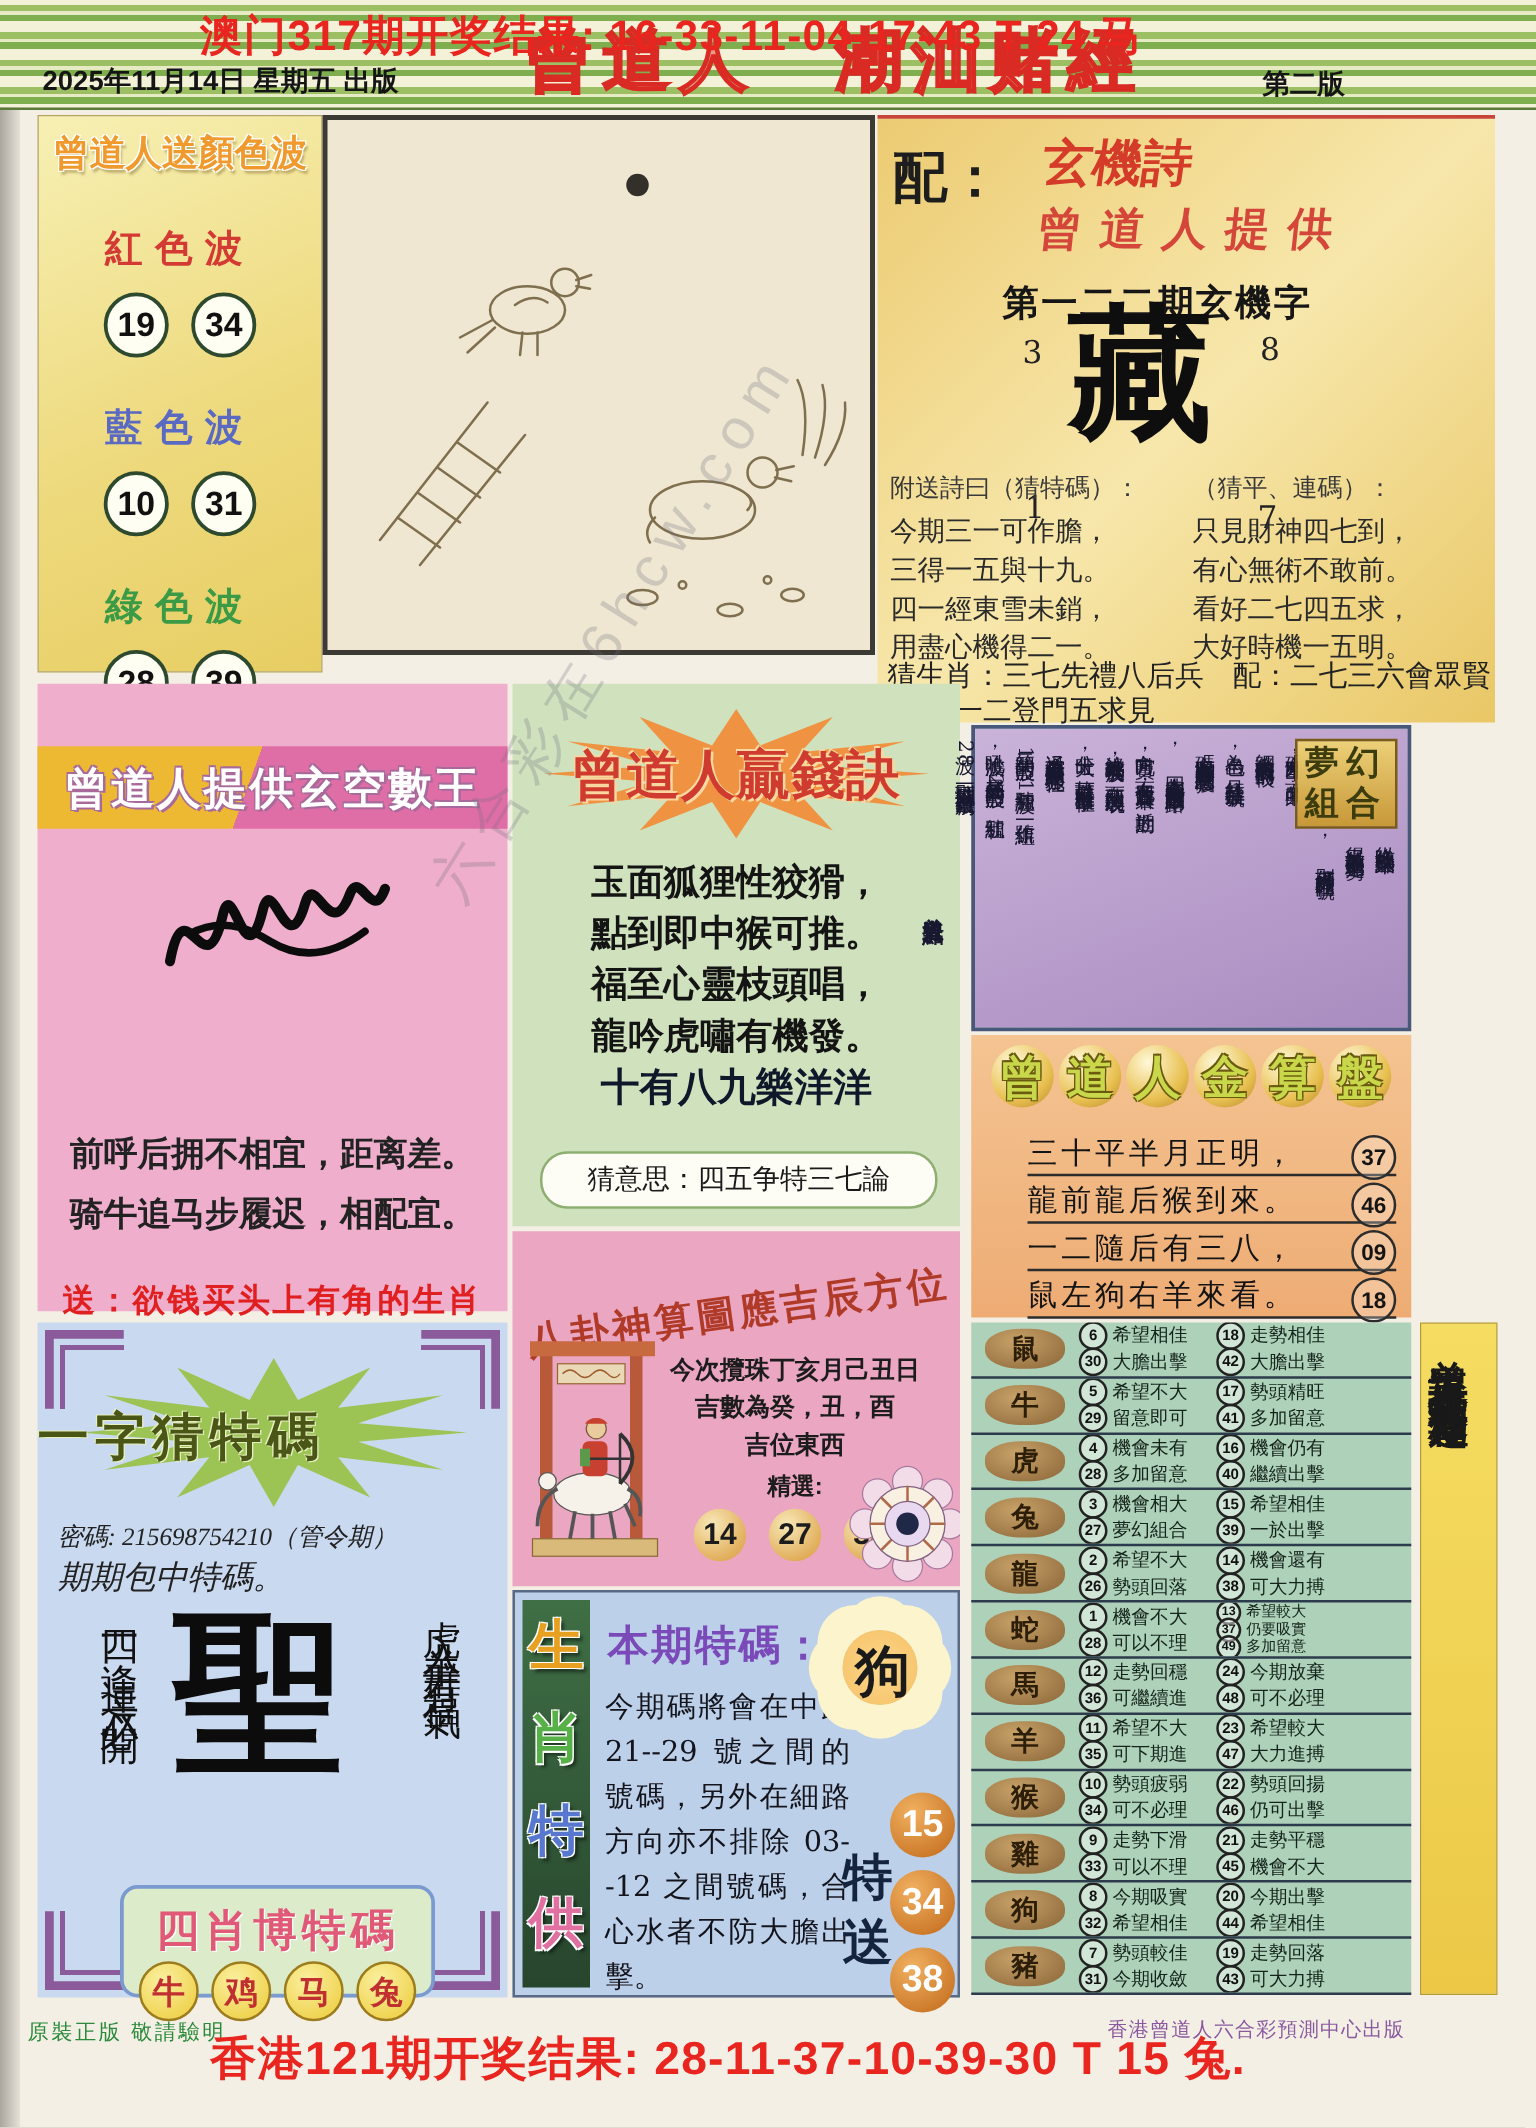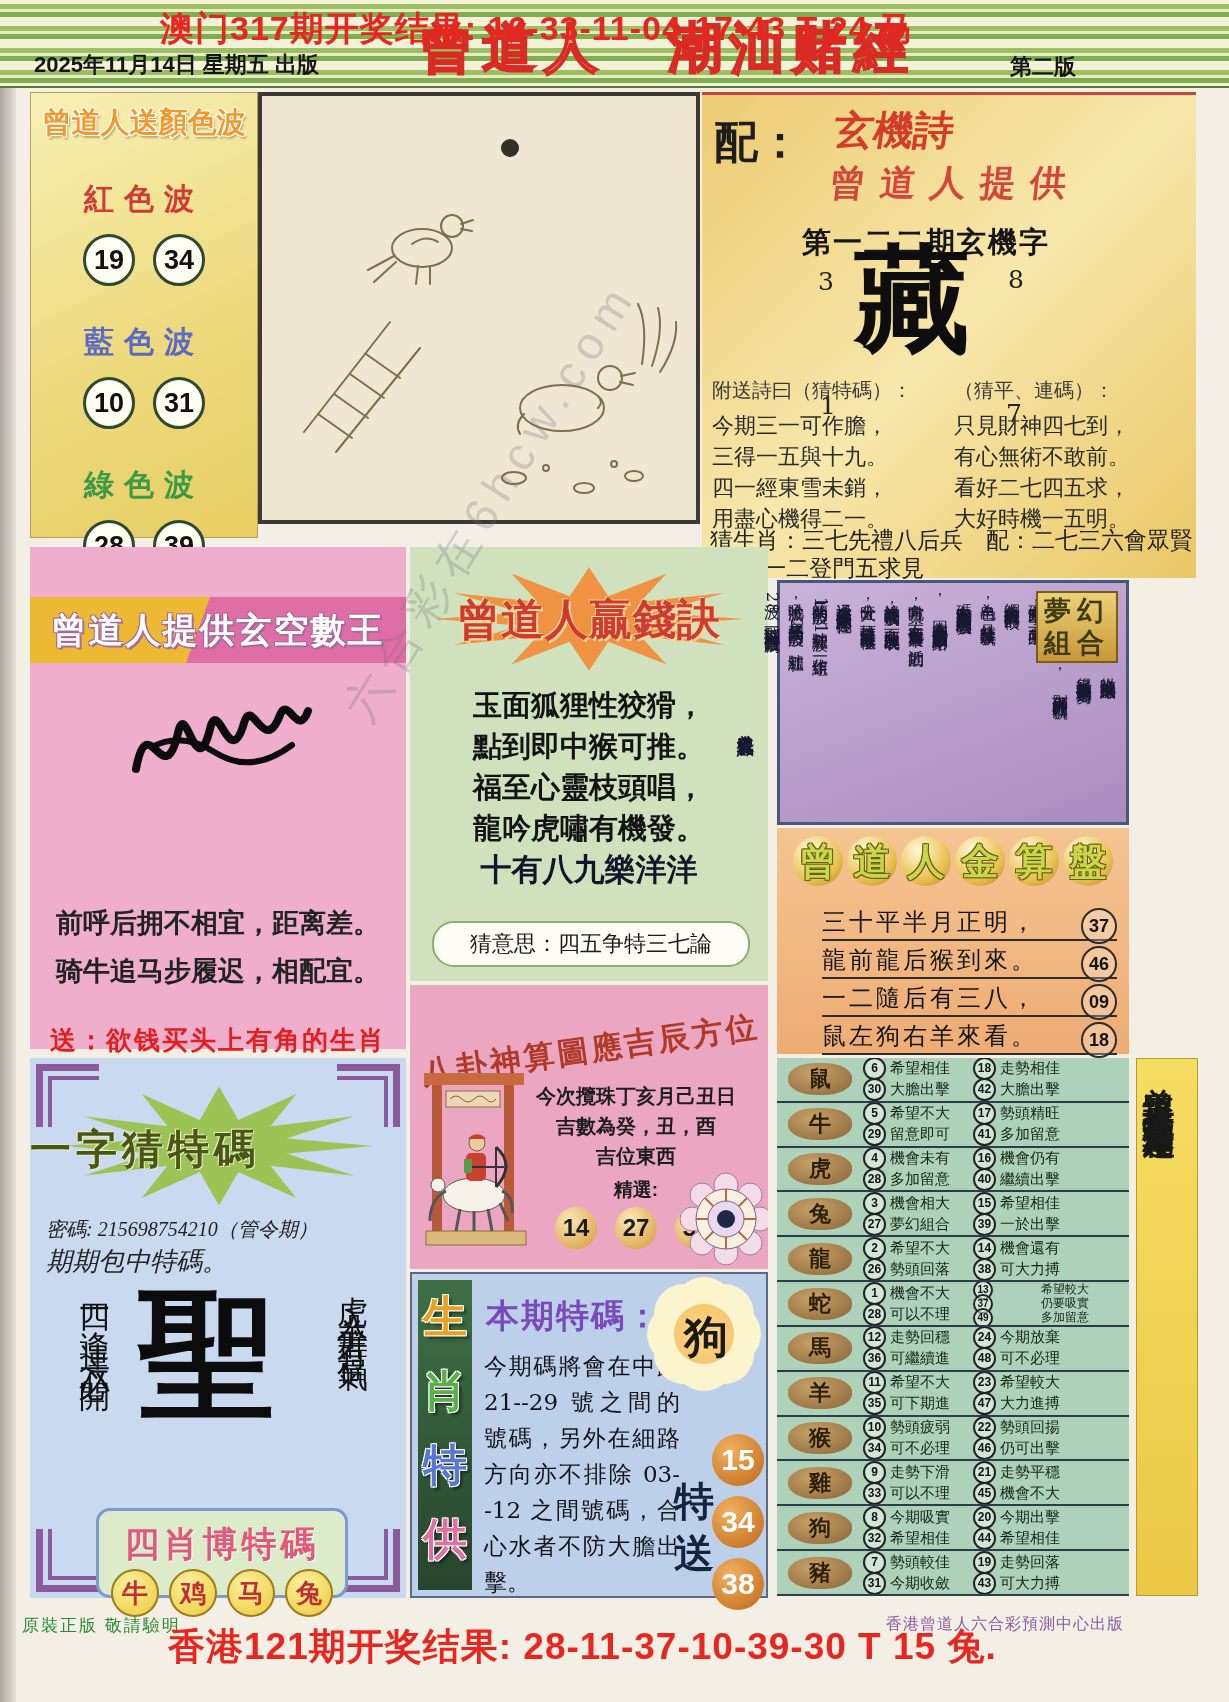--- a/index.html
+++ b/index.html
@@ -142,21 +142,21 @@
   .ab-num{width:32px;height:32px;border:2px solid #2c2c2c;border-radius:50%;font-size:18px;font-weight:bold;line-height:32px;text-align:center;color:#141414;flex:none;margin-bottom:-8px;background:rgba(255,255,255,.25);}
 
   
   .zt{left:777px;top:1058px;width:352px;height:538px;background:#aed1b9;display:grid;grid-template-rows:repeat(12,1fr);}
   .z-row{display:flex;align-items:center;border-bottom:2px solid #2c3c4c;overflow:hidden;}
   .z-animal{width:86px;text-align:center;flex:none;}
   .z-animal-icon{display:inline-flex;align-items:center;justify-content:center;width:64px;height:32px;border-radius:45%;
     background:radial-gradient(ellipse at 40% 32%,#c8a268,#8a6538);color:#2c1e08;font-size:22px;font-weight:bold;}
   .z-col{width:104px;margin-right:6px;display:flex;flex-direction:column;justify-content:center;flex:none;}
   .z-pair{display:flex;align-items:center;height:21px;}
-  .tight .z-pair{height:14px;gap:44px;}
+  .tight .z-pair{height:14px;}
   .z-num{width:19px;height:19px;border:2px solid #222;border-radius:50%;font-size:12px;font-weight:bold;line-height:19px;text-align:center;
     margin-right:4px;background:rgba(255,255,255,.45);color:#111;flex:none;}
   .tight .z-num{width:16px;height:16px;font-size:10px;line-height:16px;}
   .z-phrase{font-size:15px;font-family:"DejaVu Serif",serif;color:#14241a;white-space:nowrap;}
   .tight .z-phrase{font-size:12px;}
 
   
   .ss{left:1136px;top:1058px;width:62px;height:538px;background:linear-gradient(#f5dd62,#ecc846);border:1px solid #b79b2a;text-align:center;}
   .ss-text{writing-mode:vertical-rl;font-size:32px;font-weight:bold;color:#191919;letter-spacing:3px;margin-top:4px;font-family:"DejaVu Serif",serif;}
 

